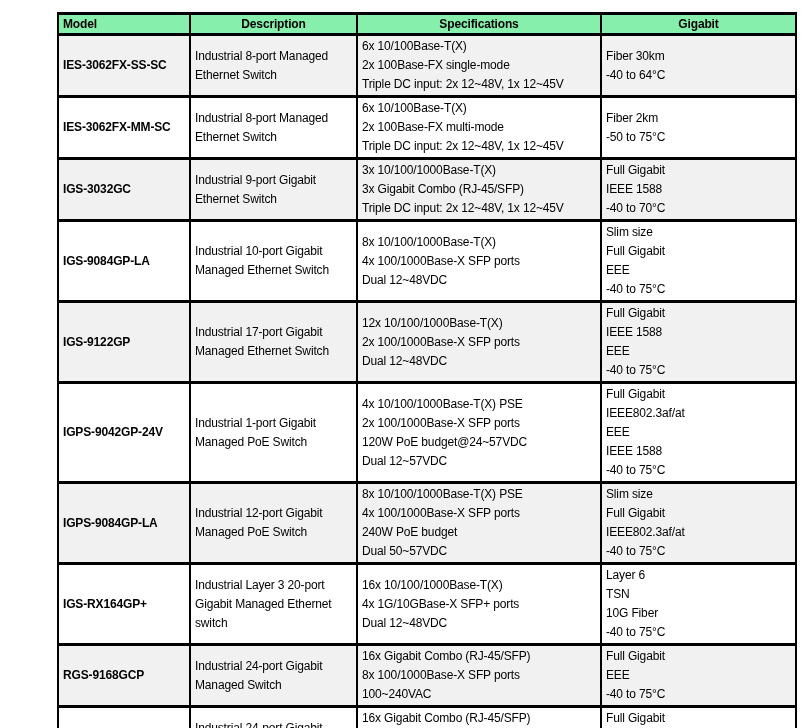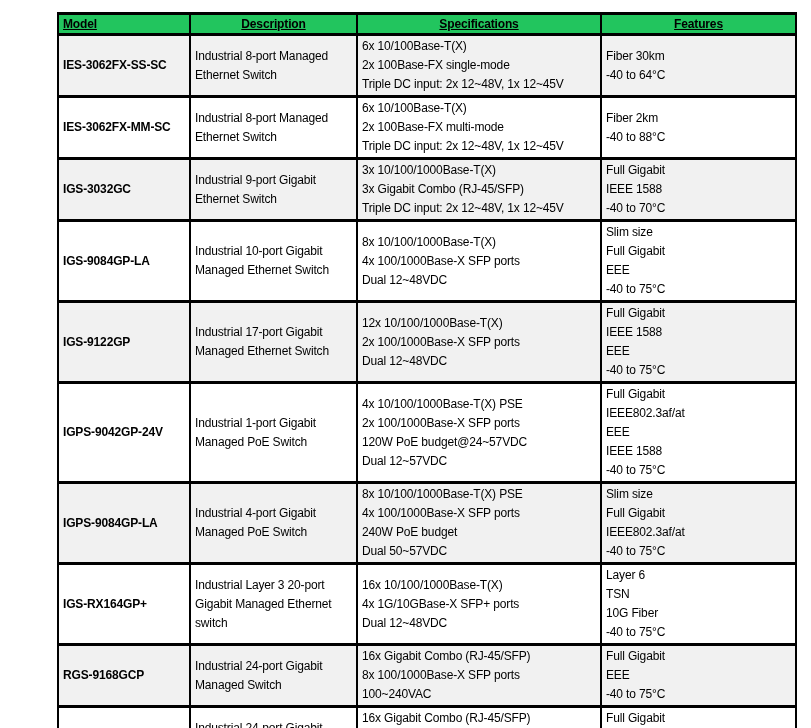--- a/index.html
+++ b/index.html
@@ -30,26 +30,25 @@
   th, td {
     border: solid #000000;
     border-width: 3px 2px;
     padding: 1px 4px;
     font-size: 12px;
     letter-spacing: -0.15px;
     vertical-align: middle;
     overflow: hidden;
   }
   th {
-    background: #22c55e;
+    background: #86efac;
     font-weight: bold;
     height: 16px;
     line-height: 16px;
     text-align: center;
-    text-decoration: underline;
   }
   th.h-model { text-align: left; }
 
   td {
     line-height: 19px;
     text-align: left;
     background: #ffffff;
   }
   tr.alt td { background: #f1f1f1; }
 
@@ -71,41 +70,41 @@
     <col class="c-model">
       <col class="c-desc">
       <col class="c-spec">
       <col class="c-feat">
   </colgroup>
   <thead>
     <tr>
       <th class="h-model">Model</th>
       <th>Description</th>
       <th>Specifications</th>
-      <th>Features</th>
+      <th>Gigabit</th>
     </tr>
   </thead>
   <tbody>
     <tr class="alt h57">
       <td class="model">IES-3062FX-SS-SC</td>
       <td>Industrial 8-port Managed Ethernet Switch</td>
       <td class="multi">6x 10/100Base-T(X)
 2x 100Base-FX single-mode
 Triple DC input: 2x 12~48V, 1x 12~45V</td>
       <td class="multi">Fiber 30km
 -40 to 64°C</td>
     </tr>
     <tr class="h57">
       <td class="model">IES-3062FX-MM-SC</td>
       <td>Industrial 8-port Managed Ethernet Switch</td>
       <td class="multi">6x 10/100Base-T(X)
 2x 100Base-FX multi-mode
 Triple DC input: 2x 12~48V, 1x 12~45V</td>
       <td class="multi">Fiber 2km
--40 to 88°C</td>
+-50 to 75°C</td>
     </tr>
     <tr class="alt h57">
       <td class="model">IGS-3032GC</td>
       <td>Industrial 9-port Gigabit Ethernet Switch</td>
       <td class="multi">3x 10/100/1000Base-T(X)
 3x Gigabit Combo (RJ-45/SFP)
 Triple DC input: 2x 12~48V, 1x 12~45V</td>
       <td class="multi">Full Gigabit
 IEEE 1588
 -40 to 70°C</td>
@@ -140,21 +139,21 @@
 120W PoE budget@24~57VDC
 Dual 12~57VDC</td>
       <td class="multi">Full Gigabit
 IEEE802.3af/at
 EEE
 IEEE 1588
 -40 to 75°C</td>
     </tr>
     <tr class="alt h76">
       <td class="model">IGPS-9084GP-LA</td>
-      <td>Industrial 4-port Gigabit Managed PoE Switch</td>
+      <td>Industrial 12-port Gigabit Managed PoE Switch</td>
       <td class="multi">8x 10/100/1000Base-T(X) PSE
 4x 100/1000Base-X SFP ports
 240W PoE budget
 Dual 50~57VDC</td>
       <td class="multi">Slim size
 Full Gigabit
 IEEE802.3af/at
 -40 to 75°C</td>
     </tr>
     <tr class="h73">

